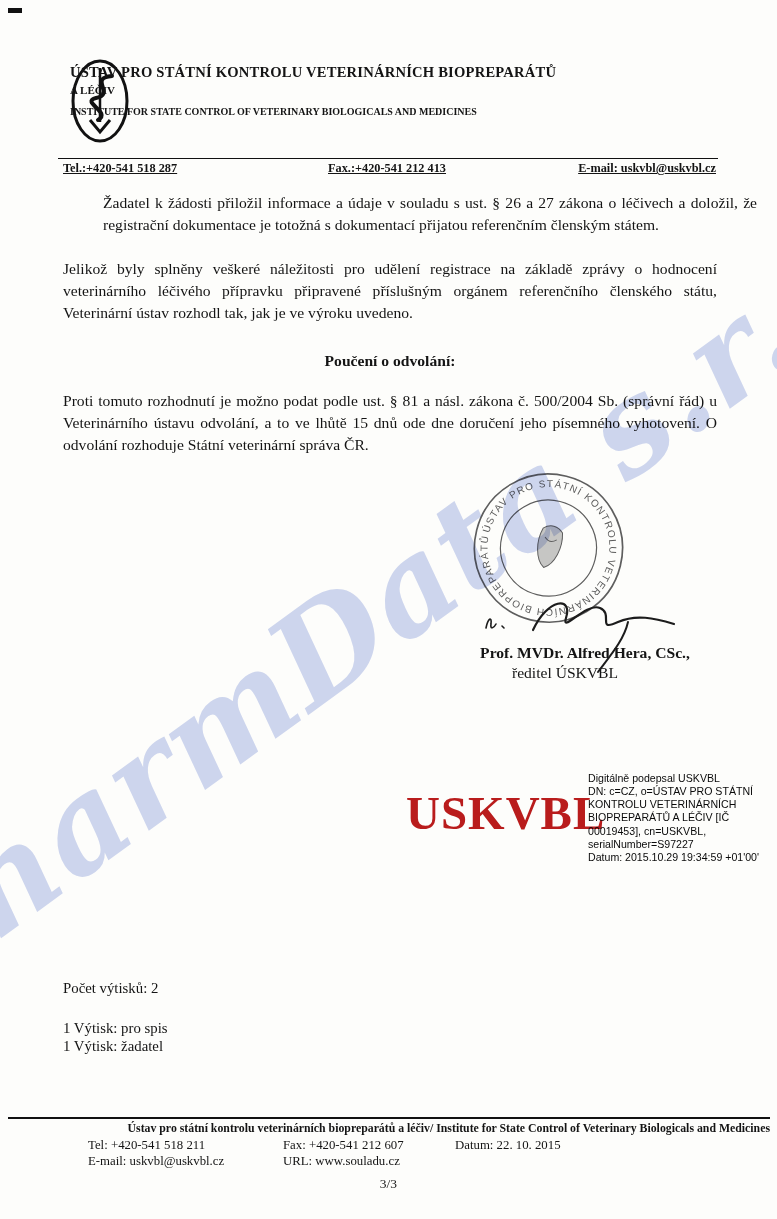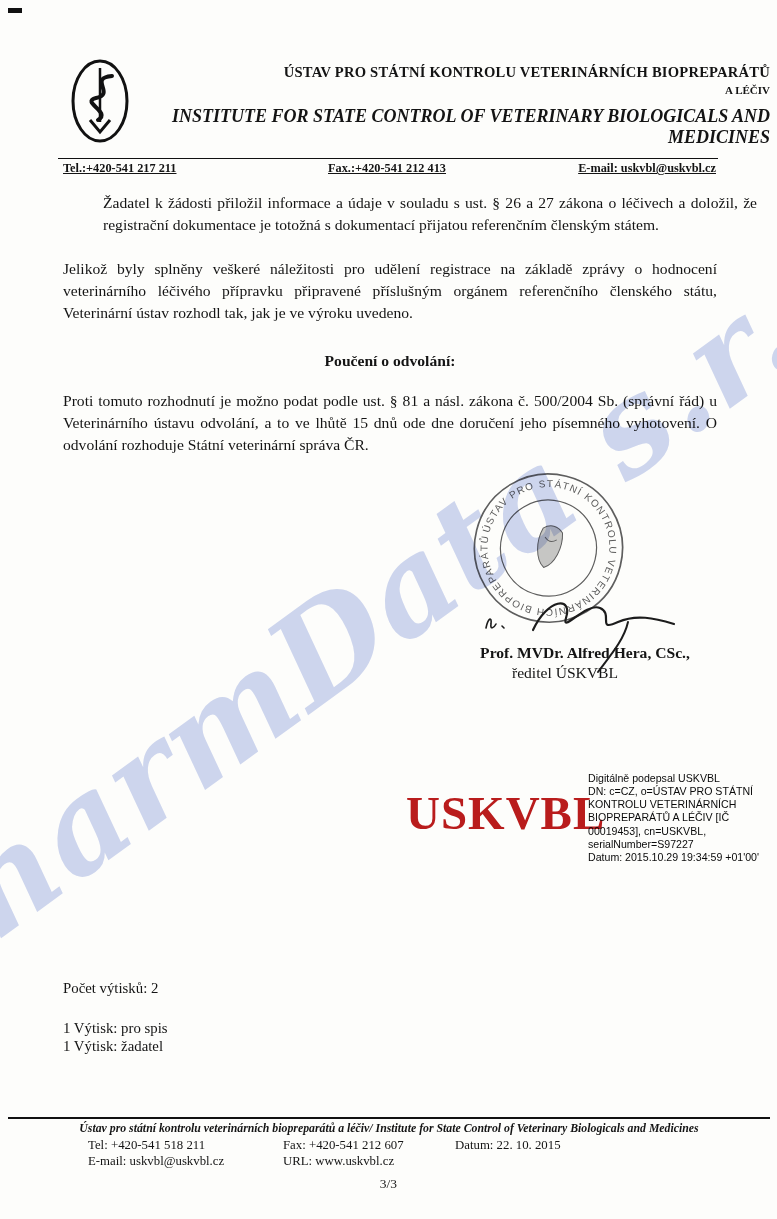--- a/index.html
+++ b/index.html
@@ -25,24 +25,24 @@
     color:rgba(148,166,224,0.45);
     z-index:6;
     mix-blend-mode:multiply;
     pointer-events:none;
     letter-spacing:2px;
   }
   
   .artifact{position:absolute;left:8px;top:8px;width:14px;height:5px;background:#111;z-index:2;}
   
   .logo{position:absolute;left:68px;top:56px;z-index:2;}
-  .hdr{position:absolute;left:70px;width:700px;text-align:right;font-weight:bold;z-index:2;}
+  .hdr{position:absolute;left:70px;width:700px;text-align:left;font-weight:bold;z-index:2;}
   .hdr-t1{top:64px;font-size:14.6px;letter-spacing:.2px;}
   .hdr-t2{top:84px;font-size:11px;}
-  .hdr-sub{top:106px;font-size:18px;font-style:italic;}
+  .hdr-sub{top:106px;font-size:10px;}
   .hdr-addr{top:124px;font-size:12.6px;}
   .hdr-rule{position:absolute;left:58px;top:158px;width:660px;border-top:1.6px solid #111;z-index:2;}
   .contact-row{position:absolute;left:58px;top:161px;width:660px;z-index:2;font-size:12.3px;font-weight:bold;}
   .contact-row span{position:absolute;top:0;text-decoration:underline;white-space:nowrap;}
   .c-tel{left:5px;}
   .c-fax{left:270px;}
   .c-email{right:2px;}
   
   .bodytext{position:absolute;left:63px;width:654px;font-size:15.6px;line-height:1.42;text-align:justify;z-index:2;}
   .p1{top:192px;margin-left:40px;}
@@ -66,21 +66,21 @@
     font-size:10.6px;line-height:1.24;z-index:2;color:#0a0a0a;
   }
   .dsig-details div{white-space:nowrap;}
   
   .copies{position:absolute;left:63px;z-index:2;font-size:14.8px;}
   .cp0{top:980px;text-align:center;}
   .cp1{top:1020px;}
   .cp2{top:1038px;}
   
   .f-rule{position:absolute;left:8px;top:1117px;width:762px;border-top:2.2px solid #111;z-index:2;}
-  .f-org{position:absolute;left:8px;top:1121px;width:762px;text-align:center;font-weight:bold;font-size:11.8px;z-index:2;font-style:italic;}
+  .f-org{position:absolute;left:8px;top:1121px;width:762px;text-align:right;font-weight:bold;font-size:11.8px;z-index:2;}
   .f-row{position:absolute;left:63px;width:660px;font-size:12.8px;z-index:2;}
   .f-row1{top:1138px;}
   .f-row2{top:1154px;}
   .f-cell{position:absolute;top:0;white-space:nowrap;margin-left:25px;}
   .fc1{left:0;}
   .fc2{left:195px;}
   .fc3{left:367px;}
   .f-page{position:absolute;left:0;top:1176px;width:777px;text-align:center;font-size:13.5px;z-index:2;}
 </style>
 </head>
@@ -100,21 +100,21 @@
       <path d="M22 64 L32 76 L42 64" stroke="#111" stroke-width="3" fill="none"></path>
     </svg>
   </div>
 
   <div class="hdr hdr-t1">ÚSTAV PRO STÁTNÍ KONTROLU VETERINÁRNÍCH BIOPREPARÁTŮ</div>
   <div class="hdr hdr-t2">A LÉČIV</div>
   <div class="hdr hdr-sub">INSTITUTE FOR STATE CONTROL OF VETERINARY BIOLOGICALS AND MEDICINES</div>
 
   <div class="hdr-rule"></div>
   <div class="contact-row">
-    <span class="c-tel">Tel.:+420-541 217 211</span>
+    <span class="c-tel">Tel.:+420-541 518 287</span>
     <span class="c-fax">Fax.:+420-541 212 413</span>
     <span class="c-email">E-mail: uskvbl@uskvbl.cz</span>
   </div>
 
   <div class="bodytext p1">Žadatel k žádosti přiložil informace a údaje v souladu s ust. § 26 a 27 zákona o léčivech a doložil, že registrační dokumentace je totožná s dokumentací přijatou referenčním členským státem.</div>
   <div class="bodytext p2">Jelikož byly splněny veškeré náležitosti pro udělení registrace na základě zprávy o hodnocení veterinárního léčivého přípravku připravené příslušným orgánem referenčního členského státu, Veterinární ústav rozhodl tak, jak je ve výroku uvedeno.</div>
   <div class="appeal-h">Poučení o odvolání:</div>
   <div class="bodytext p3">Proti tomuto rozhodnutí je možno podat podle ust. § 81 a násl. zákona č. 500/2004 Sb. (správní řád) u Veterinárního ústavu odvolání, a to ve lhůtě 15 dnů ode dne doručení jeho písemného vyhotovení. O odvolání rozhoduje Státní veterinární správa ČR.</div>
 
   <div class="stamp">
@@ -159,17 +159,17 @@
 
   <div class="f-rule"></div>
   <div class="f-org">Ústav pro státní kontrolu veterinárních biopreparátů a léčiv/ Institute for State Control of Veterinary Biologicals and Medicines</div>
   <div class="f-row f-row1">
     <span class="f-cell fc1">Tel: +420-541 518 211</span>
     <span class="f-cell fc2">Fax: +420-541 212 607</span>
     <span class="f-cell fc3">Datum: 22. 10. 2015</span>
   </div>
   <div class="f-row f-row2">
     <span class="f-cell fc1">E-mail: uskvbl@uskvbl.cz</span>
-    <span class="f-cell fc2">URL: www.uskvbl.cz</span>
+    <span class="f-cell fc2">URL: www.souladu.cz</span>
   </div>
   <div class="f-page">3/3</div>
 
 </div>
 
 </body></html>

